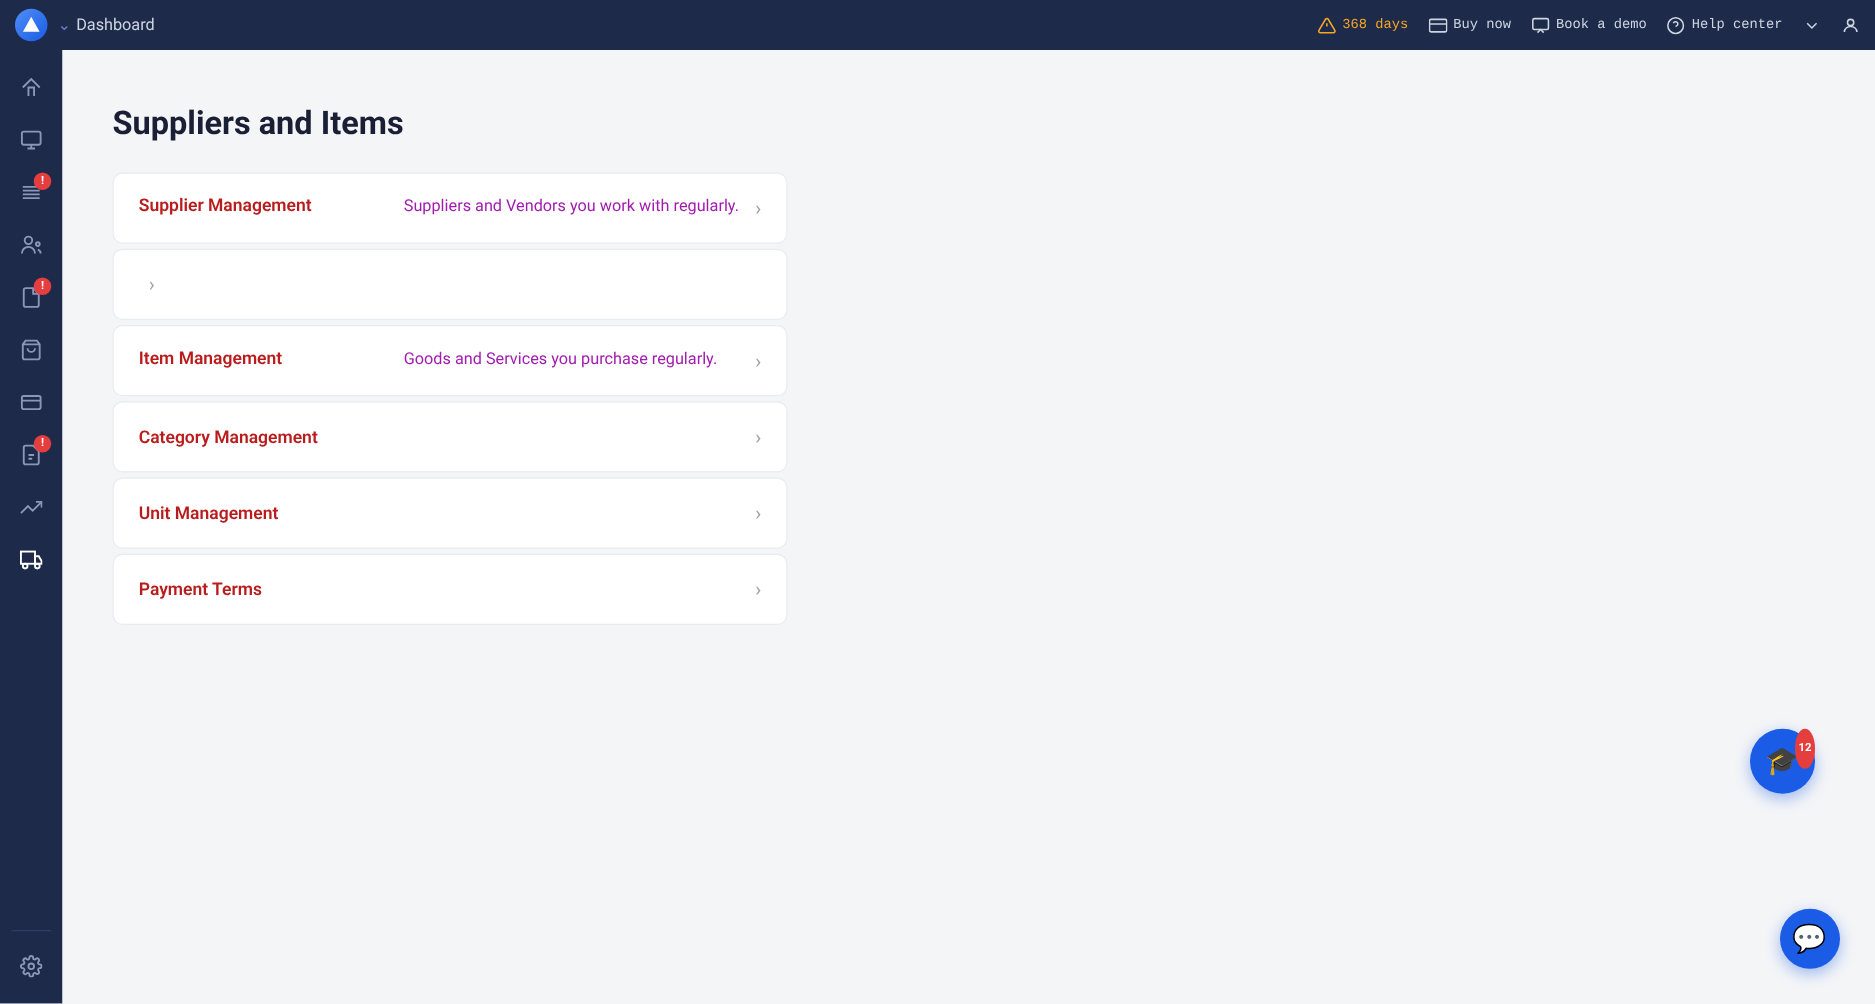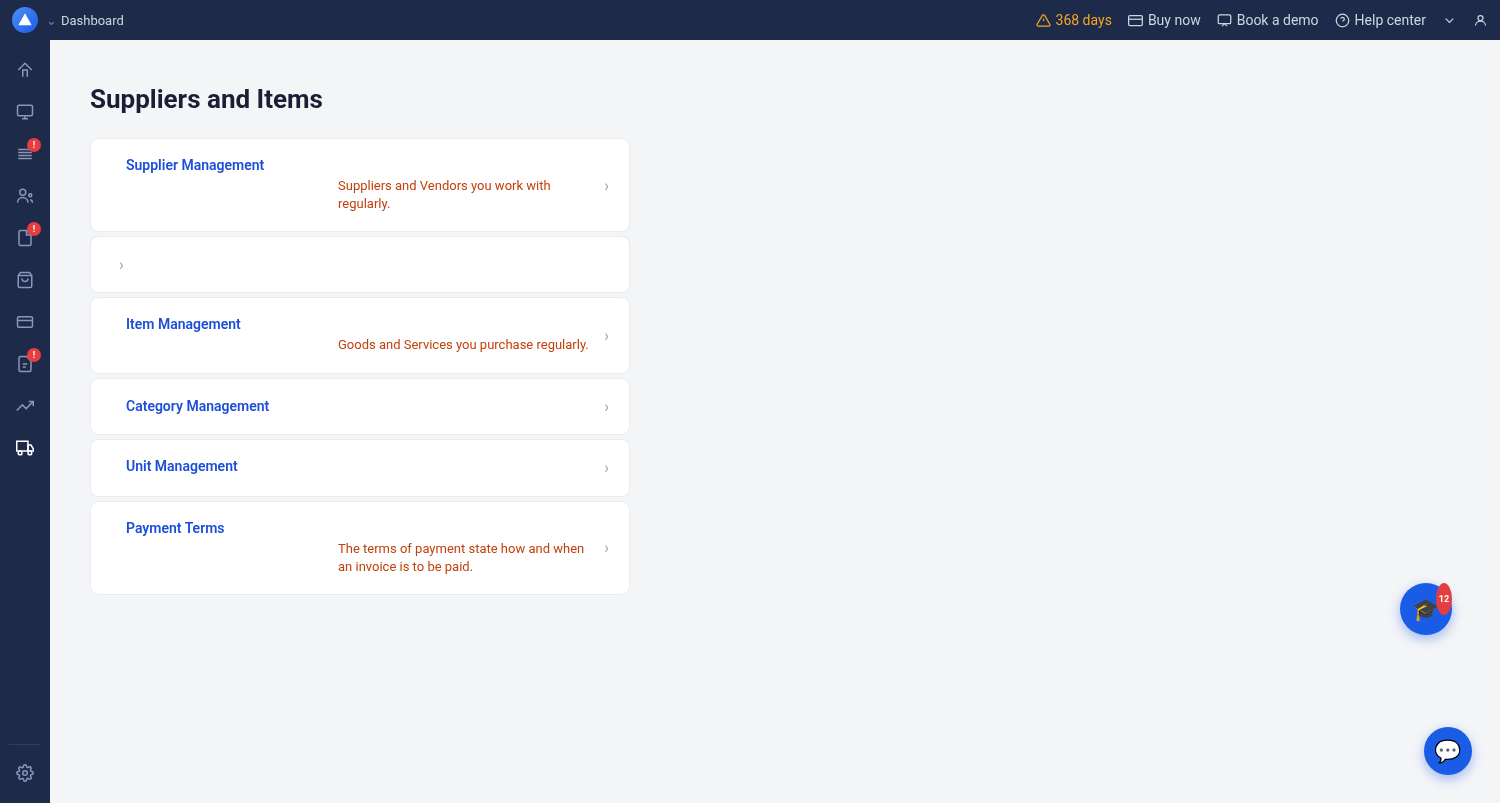--- a/index.html
+++ b/index.html
@@ -24,21 +24,21 @@
       color: white; font-size: 14px; font-weight: bold; flex-shrink: 0;
     }
     .topbar-breadcrumb {
       display: flex; align-items: center; gap: 4px; color: #cdd5e0; font-size: 13px;
     }
     .topbar-spacer { flex: 1; }
     .topbar-right {
       display: flex; align-items: center; gap: 16px;
     }
     .topbar-right-item {
-      display: flex; align-items: center; gap: 5px; color: #cdd5e0; font-size: 14px; cursor: pointer;
+      display: flex; align-items: center; gap: 5px; color: #cdd5e0; font-size: 11px; cursor: pointer; font-family: Liberation Mono, monospace;
     }
     .topbar-right-item.warning { color: #f5a623; }
     .topbar-right-item svg { width: 15px; height: 15px; }
 
     
     .main-layout {
       display: flex;
       flex: 1;
       overflow: hidden;
     }
@@ -105,30 +105,28 @@
 
     .card-content {
       flex: 1;
       display: flex;
       align-items: flex-start;
       gap: 12px;
     }
     .card-title {
       font-size: 14px;
       font-weight: 600;
-      color: #1d4ed8;
+      color: #b91c1c;
       min-width: 200px;
       flex-shrink: 0;
-      margin-left: 15px;
     }
     .card-desc {
       font-size: 13px;
-      color: #c2410c;
+      color: #a21caf;
       line-height: 1.4;
-      margin-top: 20px;
     }
     .card-chevron {
       color: #9ca3af;
       font-size: 16px;
       margin-left: 8px;
     }
 
     
     .chat-btn {
       position: fixed;
@@ -333,21 +331,20 @@
         <div class="card-item">
       <div class="card-content">
         <span class="card-title">Unit Management</span>
         <span class="card-desc"></span>
       </div>
       <span class="card-chevron">›</span>
     </div>
         <div class="card-item">
       <div class="card-content">
         <span class="card-title">Payment Terms</span>
-        <span class="card-desc">The terms of payment state how and when an invoice is to be paid.</span>
       </div>
       <span class="card-chevron">›</span>
     </div>
       </div>
   </div>
 </div>
 
 <div class="graduate-wrapper">
   <div style="position:relative;">
     <div class="graduate-btn" style="position:relative;">

